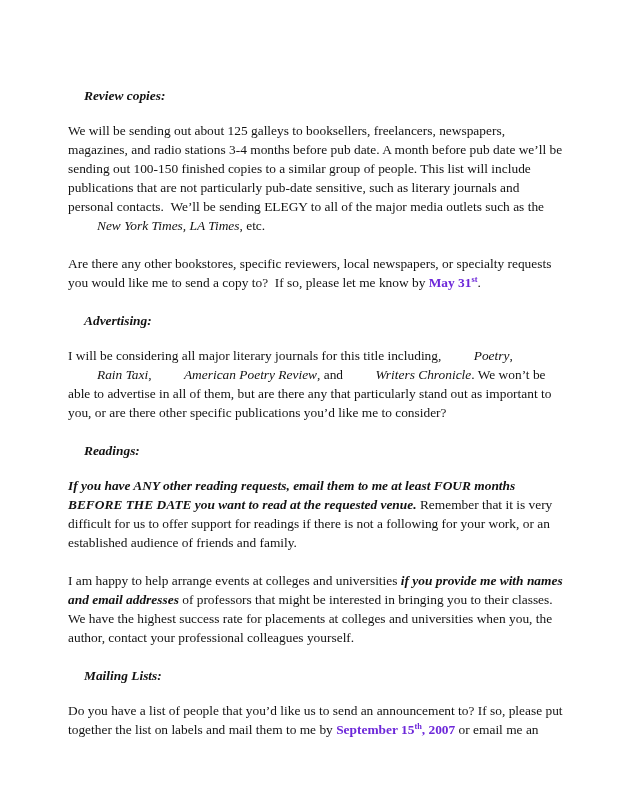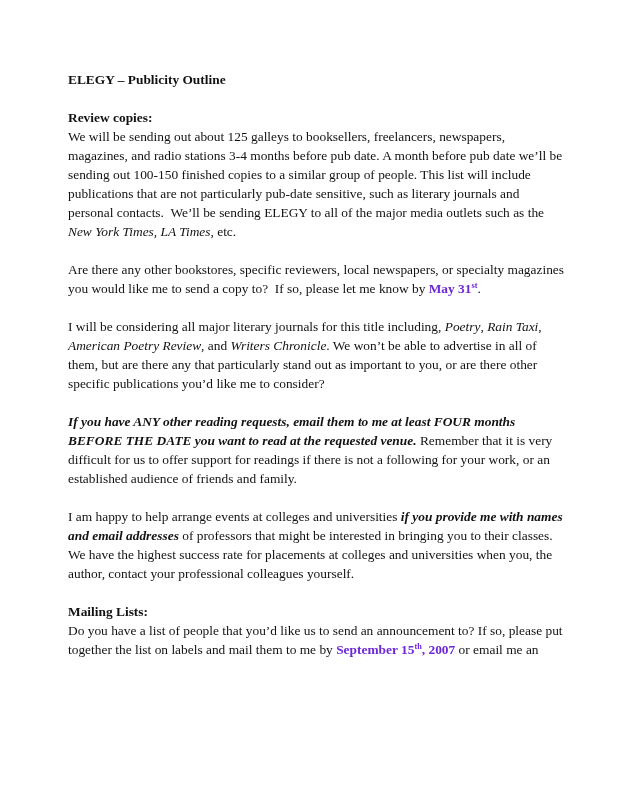--- a/index.html
+++ b/index.html
@@ -9,41 +9,42 @@
     background: #ffffff;
     box-sizing: border-box;
     padding: 70px 54px 0 68px;
     font-family: "Liberation Serif", "DejaVu Serif", serif;
     font-size: 13.4px;
     line-height: 19px;
     color: #121212;
     overflow: hidden;
   }
   .title { margin: 0 0 19px 0; font-weight: bold; white-space: pre-wrap; }
-  .h { margin: 0; font-weight: bold; white-space: pre-wrap; }
+  .h { margin: 16px; font-weight: bold; white-space: pre-wrap; font-style: italic; }
   .para { margin: 0 0 19px 0; white-space: pre-wrap; }
   .b { font-weight: bold; font-style: italic; }
-  .i { font-style: italic; }
+  .i { font-style: italic; margin-left: 29px; }
   .red { color: #6d28d9; font-weight: bold; }
   .sup { font-size: 0.62em; vertical-align: super; line-height: 0; margin-top: 8px; }
 </style>
 </head>
 <body>
 
 <div class="page">
 
-  <p class="title"><span>ELEGY – Publicity Outline</span></p>
 
   <p class="h"><span>Review copies:</span></p>
   <p class="para"><span>We will be sending out about 125 galleys to booksellers, freelancers, newspapers, magazines, and radio stations 3-4 months before pub date. A month before pub date we’ll be sending out 100-150 finished copies to a similar group of people. This list will include publications that are not particularly pub-date sensitive, such as literary journals and personal contacts.  We’ll be sending ELEGY to all of the major media outlets such as the </span><span class="i">New York Times, LA Times</span><span>, etc.</span></p>
 
-  <p class="para"><span>Are there any other bookstores, specific reviewers, local newspapers, or specialty magazines you would like me to send a copy to?  If so, please let me know by </span><span class="red">May 31</span><span class="red sup">st</span><span>.</span></p>
+  <p class="para"><span>Are there any other bookstores, specific reviewers, local newspapers, or specialty requests you would like me to send a copy to?  If so, please let me know by </span><span class="red">May 31</span><span class="red sup">st</span><span>.</span></p>
 
+  <p class="h"><span>Advertising:</span></p>
   <p class="para"><span>I will be considering all major literary journals for this title including, </span><span class="i">Poetry</span><span>, </span><span class="i">Rain Taxi</span><span>, </span><span class="i">American Poetry Review</span><span>, and </span><span class="i">Writers Chronicle</span><span>. We won’t be able to advertise in all of them, but are there any that particularly stand out as important to you, or are there other specific publications you’d like me to consider?</span></p>
 
+  <p class="h"><span>Readings:</span></p>
 
 
   <p class="para"><span class="b">If you have ANY other reading requests, email them to me at least FOUR months BEFORE THE DATE you want to read at the requested venue. </span><span>Remember that it is very difficult for us to offer support for readings if there is not a following for your work, or an established audience of friends and family.</span></p>
 
   <p class="para"><span>I am happy to help arrange events at colleges and universities </span><span class="b">if you provide me with names and email addresses</span><span> of professors that might be interested in bringing you to their classes.  We have the highest success rate for placements at colleges and universities when you, the author, contact your professional colleagues yourself.</span></p>
 
   <p class="h"><span>Mailing Lists:</span></p>
   <p class="para"><span>Do you have a list of people that you’d like us to send an announcement to? If so, please put together the list on labels and mail them to me by </span><span class="red">September 15</span><span class="red sup">th</span><span class="red">, 2007</span><span> or email me an</span></p>
 
 </div>

